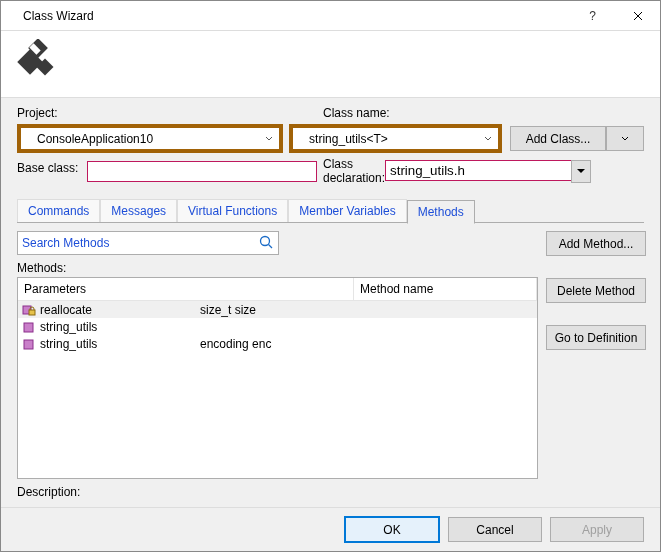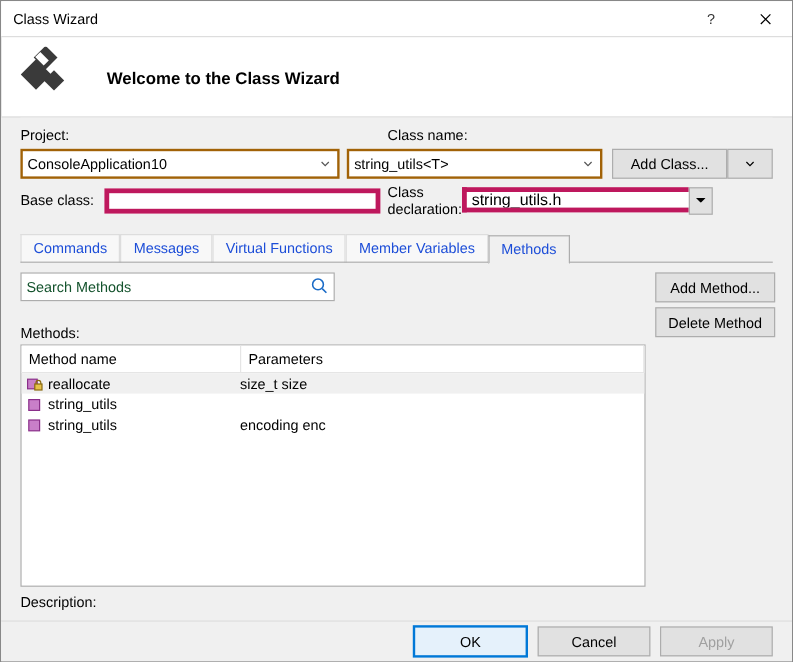--- a/index.html
+++ b/index.html
@@ -1,60 +1,60 @@
 <!DOCTYPE html>
 <html><head>
 <meta charset="utf-8">
 <style>
   html,body{margin:0;padding:0;font-family:"Segoe UI",Tahoma,sans-serif;font-size:12px;color:#000;background:#fff}
   .window{width:661px;height:552px;border:1px solid #888;box-sizing:border-box;display:flex;flex-direction:column;background:#fff;position:relative}
-  .titlebar{height:30px;background:#fff;border-bottom:1px solid #ddd;display:flex;align-items:center;padding-left:10px}
+  .titlebar{height:30px;background:#fff;border-bottom:1px solid #ddd;display:flex;align-items:center;padding-left:22px}
   .titlebar .title{flex:1;font-size:12px;color:#000}
   .titlebar .btn{width:45px;height:29px;display:flex;align-items:center;justify-content:center;color:#333}
   .header{display:flex;align-items:center;padding:8px 16px 14px 16px}
   .header .logo{width:44px;height:44px;margin-right:28px;margin-left:0}
   .header .welcome{font-weight:bold;font-size:14px;color:#000;padding-top:8px}
   .body{flex:1;padding:0 16px 8px 16px;background:#f0f0f0;border-top:1px solid #ddd;display:flex;flex-direction:column}
   .body-inner{background:#f0f0f0;padding-top:8px;flex:1;display:flex;flex-direction:column}
   .form-row{display:flex;margin-bottom:4px;align-items:center}
-  .col-l{width:300px;display:flex;align-items:center}
+  .col-l{width:300px;display:flex;}
   .col-r{width:240px;display:flex;align-items:center;margin-left:6px}
   .lbl{width:70px;font-size:12px}
   .lbl-wide{width:110px;font-size:12px}
-  .combo{flex:1;height:21px;border:2px solid #a16207;background:#fff;display:flex;align-items:center;padding:0 4px;position:relative}
+  .combo{flex:1;height:21px;border:4px solid #a16207;background:#fff;display:flex;align-items:center;padding:0 16px;position:relative}
   .combo .arrow{position:absolute;right:2px;top:0;bottom:0;width:16px;display:flex;align-items:center;justify-content:center}
-  .textbox{flex:1;height:21px;border:4px solid #be185d;background:#fff;box-sizing:border-box;padding:0 4px}
+  .textbox{flex:1;height:21px;border:1px solid #be185d;background:#fff;box-sizing:border-box;padding:0 4px}
   .dd-pair{display:flex;flex:1}
   .dd-pair .textbox{border-right:none}
   .dd-btn{width:18px;height:21px;border:1px solid #adadad;background:#e1e1e1;display:flex;align-items:center;justify-content:center}
   .addclass{margin-left:8px;display:flex}
   .btn-std{height:23px;border:1px solid #adadad;background:#e1e1e1;font-size:12px;padding:0 10px;display:flex;align-items:center;justify-content:center}
   .btn-split-main{width:74px}
   .btn-split-arrow{width:16px;border-left:1px solid #adadad}
   .tabs{display:flex;margin-top:10px;font-size:12px}
   .tab{padding:4px 10px;border:1px solid transparent;border-bottom:none;color:#1d4ed8}
   .tab.active{background:#f0f0f0;border:1px solid #adadad;border-bottom:1px solid #f0f0f0;position:relative;top:1px}
   .tab:not(.active){background:#f8f8f8;border:1px solid #ddd;border-bottom:none}
   .tabstrip-line{height:1px;background:#adadad;margin-top:-1px}
   .tab-content{flex:1;display:flex;padding-top:8px}
   .left-pane{flex:1;display:flex;flex-direction:column}
   .search{width:252px;height:22px;border:1px solid #adadad;background:#fff;display:flex;align-items:center;padding:0 4px;color:#777;position:relative}
   .search .mag{position:absolute;right:4px;top:2px}
-  .methods-label{margin-top:20px;margin-bottom:2px}
+  .methods-label{margin-top:6px;margin-bottom:2px}
   .grid{border:1px solid #adadad;background:#fff;flex:1;display:flex;flex-direction:column;min-height:200px}
   .grid-header{display:flex;background:#fff;border-bottom:1px solid #e5e5e5;height:22px;align-items:center}
   .grid-header .gh{padding:0 6px;font-size:12px;border-right:1px solid #e5e5e5;height:100%;display:flex;align-items:center}
   .gh1{width:170px}
   .gh2{flex:1}
   .grid-row{display:flex;height:17px;align-items:center;font-size:12px}
   .grid-row.sel{background:#f0f0f0}
   .gc1{width:176px;padding-left:4px;display:flex;align-items:center}
   .gc2{flex:1;padding-left:2px}
   .micon{width:14px;height:14px;margin-right:4px;flex-shrink:0}
-  .right-pane{width:98px;margin-left:8px;display:flex;flex-direction:column;gap:4px}
+  .right-pane{width:98px;margin-left:8px;display:flex;flex-direction:column;gap:22px}
   .right-pane .btn-std{width:98px;justify-content:center;padding:0;font-size:12px}
   .desc{margin-top:6px}
   .footer{height:44px;border-top:1px solid #ddd;display:flex;align-items:center;justify-content:flex-end;padding-right:16px;gap:8px;background:#f0f0f0}
   .footer .btn-std{width:72px;justify-content:center}
   .btn-default{border:2px solid #0078d7;background:#e5f1fb}
   .btn-disabled{color:#a0a0a0}
   input::placeholder{color:#888}
   .chev{width:8px;height:8px}
 </style>
 </head>
@@ -72,21 +72,20 @@
     </div>
   </div>
 
   <div class="header">
     <svg class="logo" viewBox="0 0 44 44">
       <rect x="14" y="2" width="14" height="14" transform="rotate(45 21 9)" fill="#3a3a3a"></rect>
       <rect x="4" y="14" width="18" height="18" transform="rotate(45 13 23)" fill="#3a3a3a"></rect>
       <rect x="22" y="22" width="12" height="12" transform="rotate(45 28 28)" fill="#3a3a3a"></rect>
       <rect x="13" y="7" width="10" height="6" transform="rotate(45 18 10)" fill="#fff"></rect>
     </svg>
-    <div class="welcome">Welcome to the Class Wizard</div>
   </div>
 
   <div class="body">
    <div class="body-inner">
 
     <div class="form-row">
       <div class="col-l">
             <span class="lbl">Project:</span>
           </div>
       <div class="col-r">
@@ -149,31 +148,31 @@
       <div class="tab">Messages</div>
       <div class="tab">Virtual Functions</div>
       <div class="tab">Member Variables</div>
       <div class="tab active">Methods</div>
     </div>
     <div class="tabstrip-line"></div>
 
     <div class="tab-content">
       <div class="left-pane">
         <div class="search">
-          <span style="color:#14532d">Search Methods</span>
+          <span style="color:#1d4ed8">Search Methods</span>
           <svg class="mag" width="16" height="16" viewBox="0 0 16 16">
                 <circle cx="7" cy="7" r="4.5" stroke="#1a6bc7" fill="none" stroke-width="1.3"></circle>
                 <line x1="10.5" y1="10.5" x2="14" y2="14" stroke="#1a6bc7" stroke-width="1.3"></line>
               </svg>
         </div>
         <div class="methods-label">Methods:</div>
         <div class="grid">
           <div class="grid-header">
+            <div class="gh gh2">Parameters</div>
             <div class="gh gh1">Method name</div>
-            <div class="gh gh2">Parameters</div>
           </div>
           <div class="grid-row sel">
             <div class="gc1">
                   <svg class="micon" viewBox="0 0 14 14">
                     <rect x="1" y="3" width="8" height="8" fill="#c97fc9" stroke="#8a2f8a"></rect>
                     <rect x="7" y="7" width="6" height="5" fill="#e6c24a" stroke="#8a6a10"></rect>
                     <path d="M8 7 v-1 a2 2 0 0 1 4 0 v1" fill="none" stroke="#8a6a10"></path>
                   </svg>
                   <span>reallocate</span>
                 </div>
@@ -196,20 +195,21 @@
                   <span>string_utils</span>
                 </div>
             <div class="gc2">encoding enc</div>
           </div>
         </div>
         <div class="desc">Description:</div>
       </div>
       <div class="right-pane">
         <div class="btn-std">Add Method...</div>
         <div class="btn-std">Delete Method</div>
+        <div class="btn-std">Go to Definition</div>
       </div>
     </div>
    </div>
   </div>
 
   <div class="footer">
     <div class="btn-std btn-default">OK</div>
     <div class="btn-std">Cancel</div>
     <div class="btn-std btn-disabled">Apply</div>
   </div>

